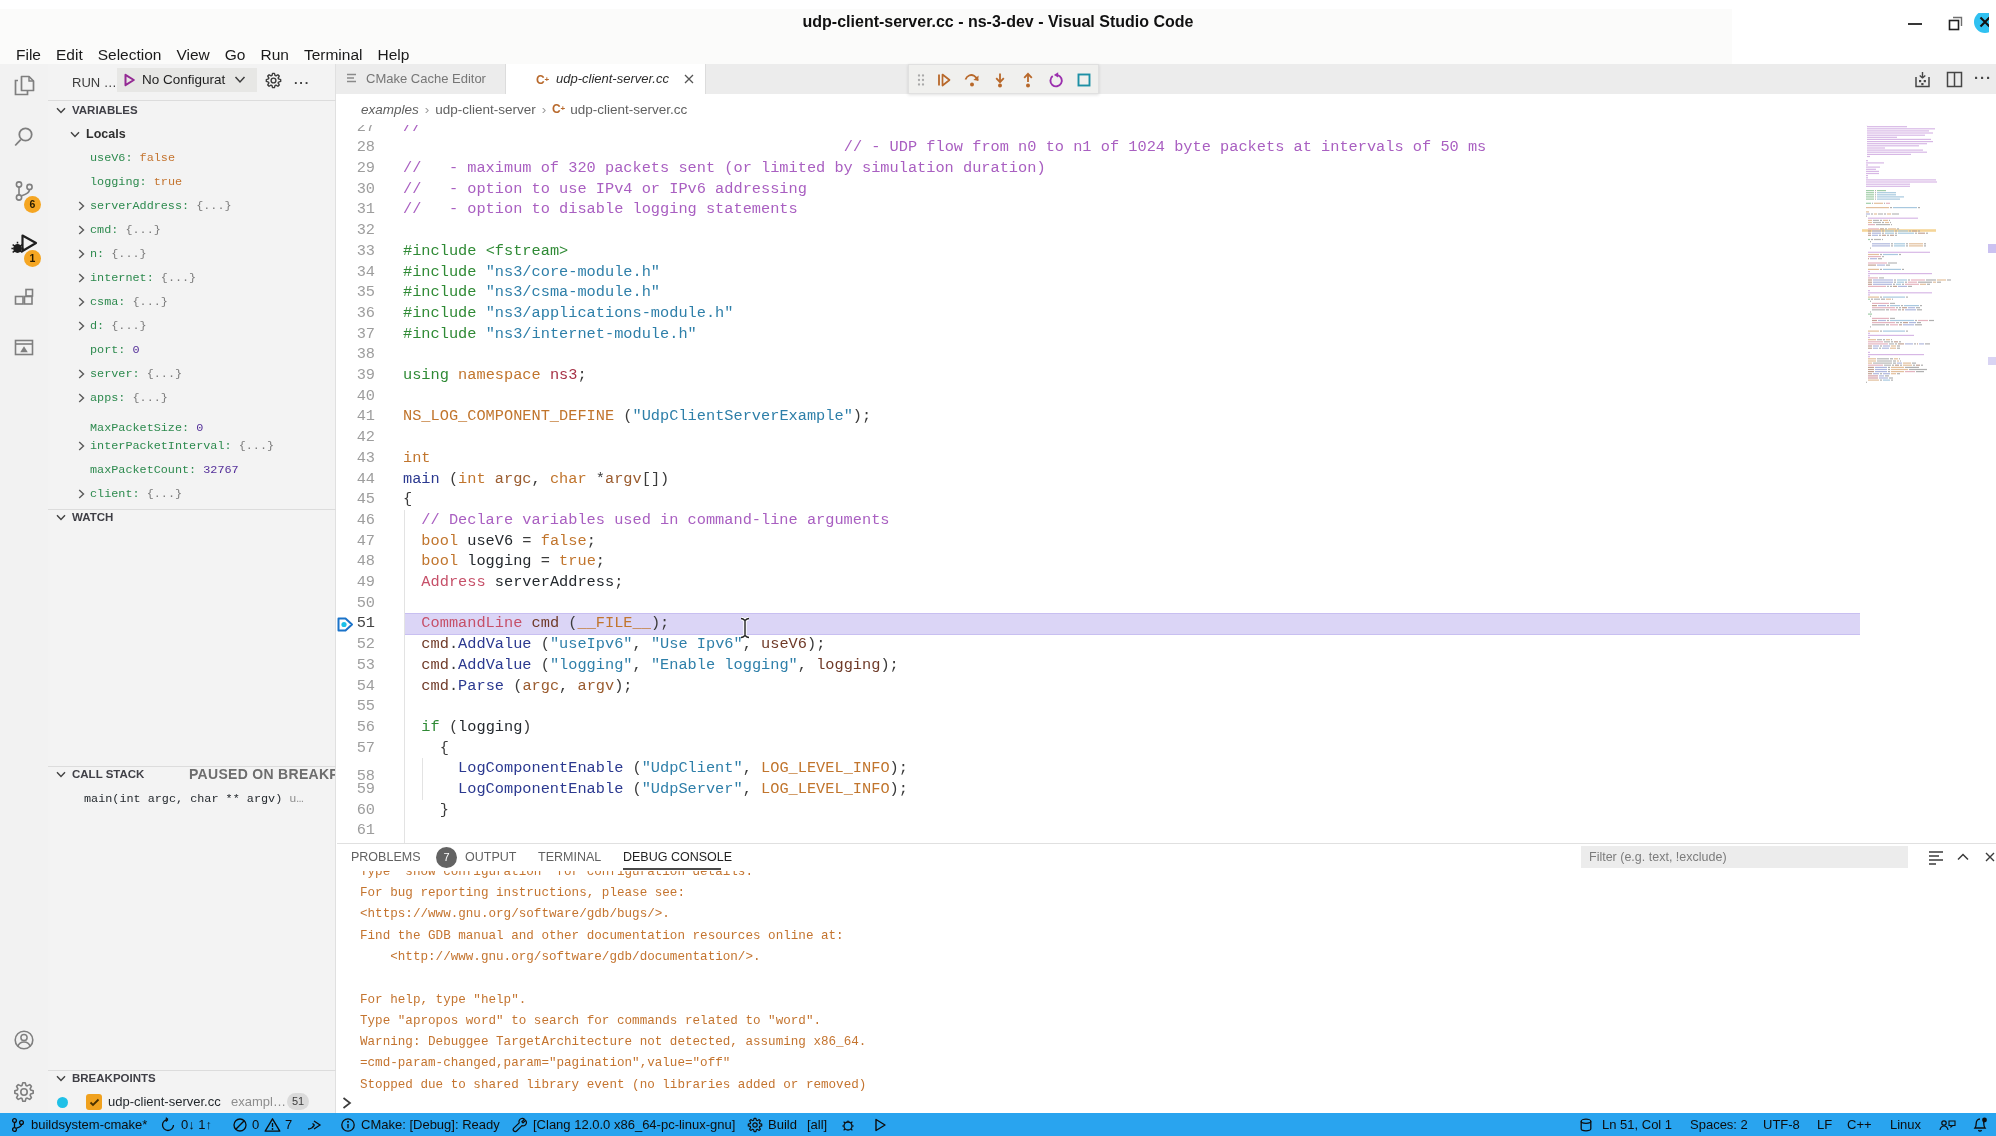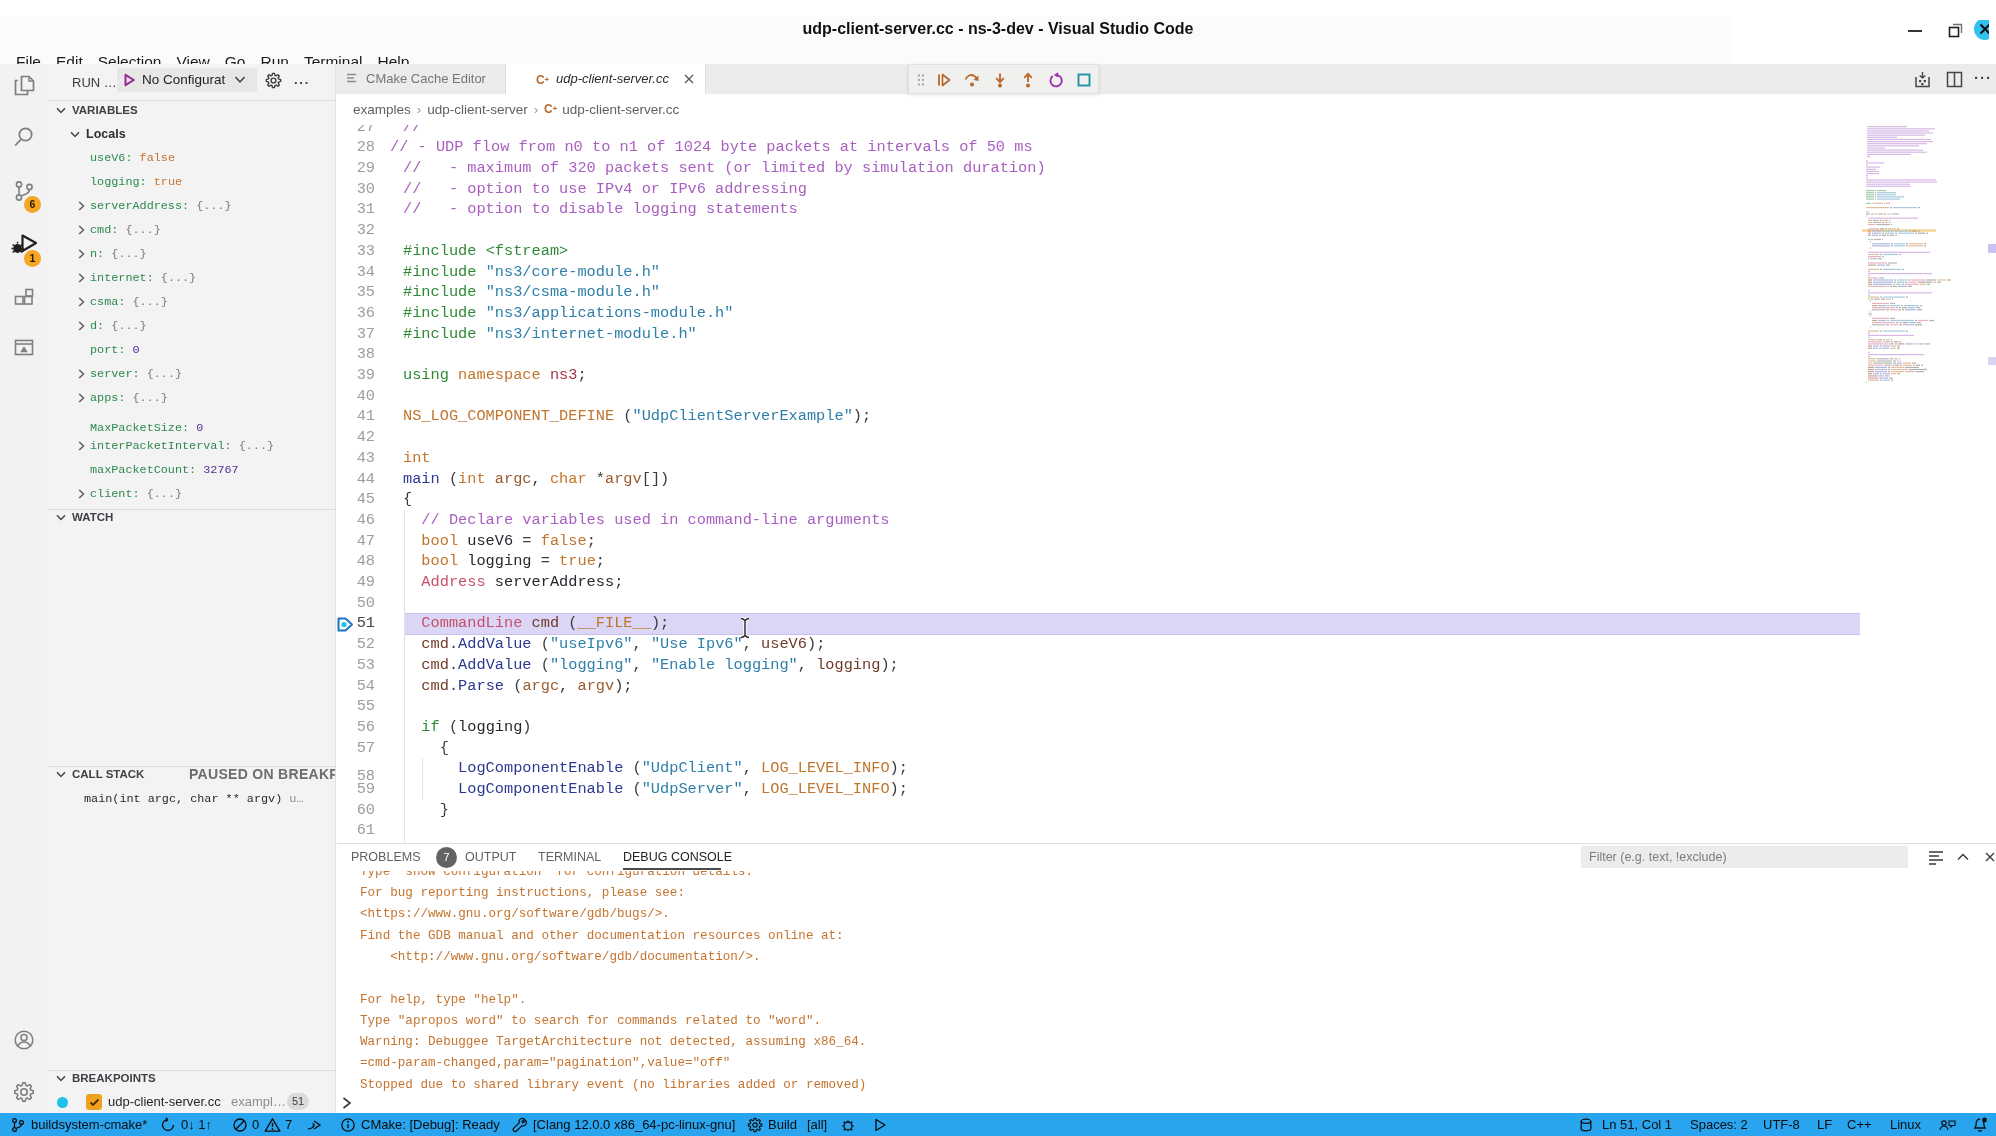--- a/index.html
+++ b/index.html
@@ -1,16 +1,16 @@
 <!DOCTYPE html>
 <html><head><meta charset="utf-8">
 <style>
 *{margin:0;padding:0;box-sizing:border-box;}
 html,body{width:1996px;height:1136px;overflow:hidden;background:#fff;font-family:"Liberation Sans",sans-serif;}
-#titlebar{position:absolute;left:0;top:16px;width:1732px;height:64px;background:#fbfbfa;}
+#titlebar{position:absolute;left:0;top:9px;width:1732px;height:64px;background:#fbfbfa;}
 #title{position:absolute;left:0;top:4px;width:1996px;text-align:center;font-size:16px;font-weight:bold;color:#111;}
 #menubar{position:absolute;left:16px;top:37px;font-size:15.5px;color:#1a1a1a;}
 #menubar span{margin-right:15px;}
 #activitybar{position:absolute;left:0;top:64px;width:48px;height:1049px;background:#f2f2f2;}
 .badge{position:absolute;width:17px;height:17px;border-radius:50%;background:#f5a623;color:#261a00;font-size:10.5px;font-weight:bold;text-align:center;line-height:17px;}
 #sidebar{position:absolute;left:48px;top:64px;width:288px;height:1049px;background:#f3f3f3;border-right:1px solid #e0e0e0;font-size:13px;color:#3b3b3b;}
 .sechead{font-weight:bold;font-size:11.5px;color:#3f3f46;}
 .mono{font-family:"Liberation Mono",monospace;}
 .vname{color:#2d8a4e;}
 .vval{color:#c4742f;}
@@ -254,32 +254,32 @@
       <rect x="5" y="9" width="2.2" height="2.2" fill="#464646"></rect>
       <rect x="9.7" y="9" width="2.2" height="2.2" fill="#464646"></rect>
       <rect x="7.3" y="12" width="2.2" height="2.2" fill="#464646"></rect>
     </svg>
     <svg class="icon" style="left:1610px;top:7px;" width="17" height="17" viewBox="0 0 17 17">
       <rect x="1.5" y="1.5" width="14" height="14" fill="none" stroke="#464646" stroke-width="1.5"></rect>
       <line x1="8.5" y1="1.5" x2="8.5" y2="15.5" stroke="#464646" stroke-width="1.5"></line>
     </svg>
     <div style="position:absolute;left:1638px;top:0;height:30px;line-height:28px;font-size:15px;letter-spacing:1px;color:#464646;font-weight:bold;">···</div>
   </div>
-<div id="breadcrumbs"><span style="margin-left:17px;">examples</span><span style="color:#9a9a9a;margin:0 6px;">›</span><span>udp-client-server</span><span style="color:#9a9a9a;margin:0 6px;">›</span><svg style="display:inline-block;vertical-align:-2px;" width="16" height="14" viewBox="0 0 16 14">
+<div id="breadcrumbs"><span style="margin-left:25px;font-style:italic;">examples</span><span style="color:#9a9a9a;margin:0 6px;">›</span><span>udp-client-server</span><span style="color:#9a9a9a;margin:0 6px;">›</span><svg style="display:inline-block;vertical-align:-2px;" width="16" height="14" viewBox="0 0 16 14">
       <text x="0" y="11" font-size="12" font-weight="bold" fill="#b8692c" font-family="Liberation Sans">C</text>
       <text x="8.5" y="8.5" font-size="8" font-weight="bold" fill="#b8692c" font-family="Liberation Sans">+</text>
     </svg><span style="margin-left:2px;">udp-client-server.cc</span></div>
 <div id="editor">
     <div style="position:absolute;left:68px;top:488px;width:1456px;height:22px;background:#dbd5f6;border-top:1px solid #c8bff1;border-bottom:1px solid #c8bff1;"></div>
     <div style="position:absolute;left:68px;top:385px;width:1px;height:333px;background:#e3e3e3;"></div>
     <div style="position:absolute;left:86px;top:633px;width:1px;height:42px;background:#e3e3e3;"></div>
     <div class="ln" style="top:-8.4px;color:#9d9d9d;">27</div>
     <div class="cl" style="left:67px;top:-8.4px;"><span class="cm">//</span></div>
     <div class="ln" style="top:12.3px;color:#9d9d9d;">28</div>
-    <div class="cl" style="left:54px;top:12.3px;"><span class="cm">// - UDP flow from n0 to n1 of 1024 byte packets at intervals of 50 ms</span></div>
+    <div class="cl" style="left:67px;top:12.3px;text-align:center;"><span class="cm">// - UDP flow from n0 to n1 of 1024 byte packets at intervals of 50 ms</span></div>
     <div class="ln" style="top:33.0px;color:#9d9d9d;">29</div>
     <div class="cl" style="left:67px;top:33.0px;"><span class="cm">//   - maximum of 320 packets sent (or limited by simulation duration)</span></div>
     <div class="ln" style="top:53.7px;color:#9d9d9d;">30</div>
     <div class="cl" style="left:67px;top:53.7px;"><span class="cm">//   - option to use IPv4 or IPv6 addressing</span></div>
     <div class="ln" style="top:74.4px;color:#9d9d9d;">31</div>
     <div class="cl" style="left:67px;top:74.4px;"><span class="cm">//   - option to disable logging statements</span></div>
     <div class="ln" style="top:95.1px;color:#9d9d9d;">32</div>
     <div class="ln" style="top:115.8px;color:#9d9d9d;">33</div>
     <div class="cl" style="left:67px;top:115.8px;"><span class="kw">#include</span> <span class="kw">&lt;fstream&gt;</span></div>
     <div class="ln" style="top:136.5px;color:#9d9d9d;">34</div>

